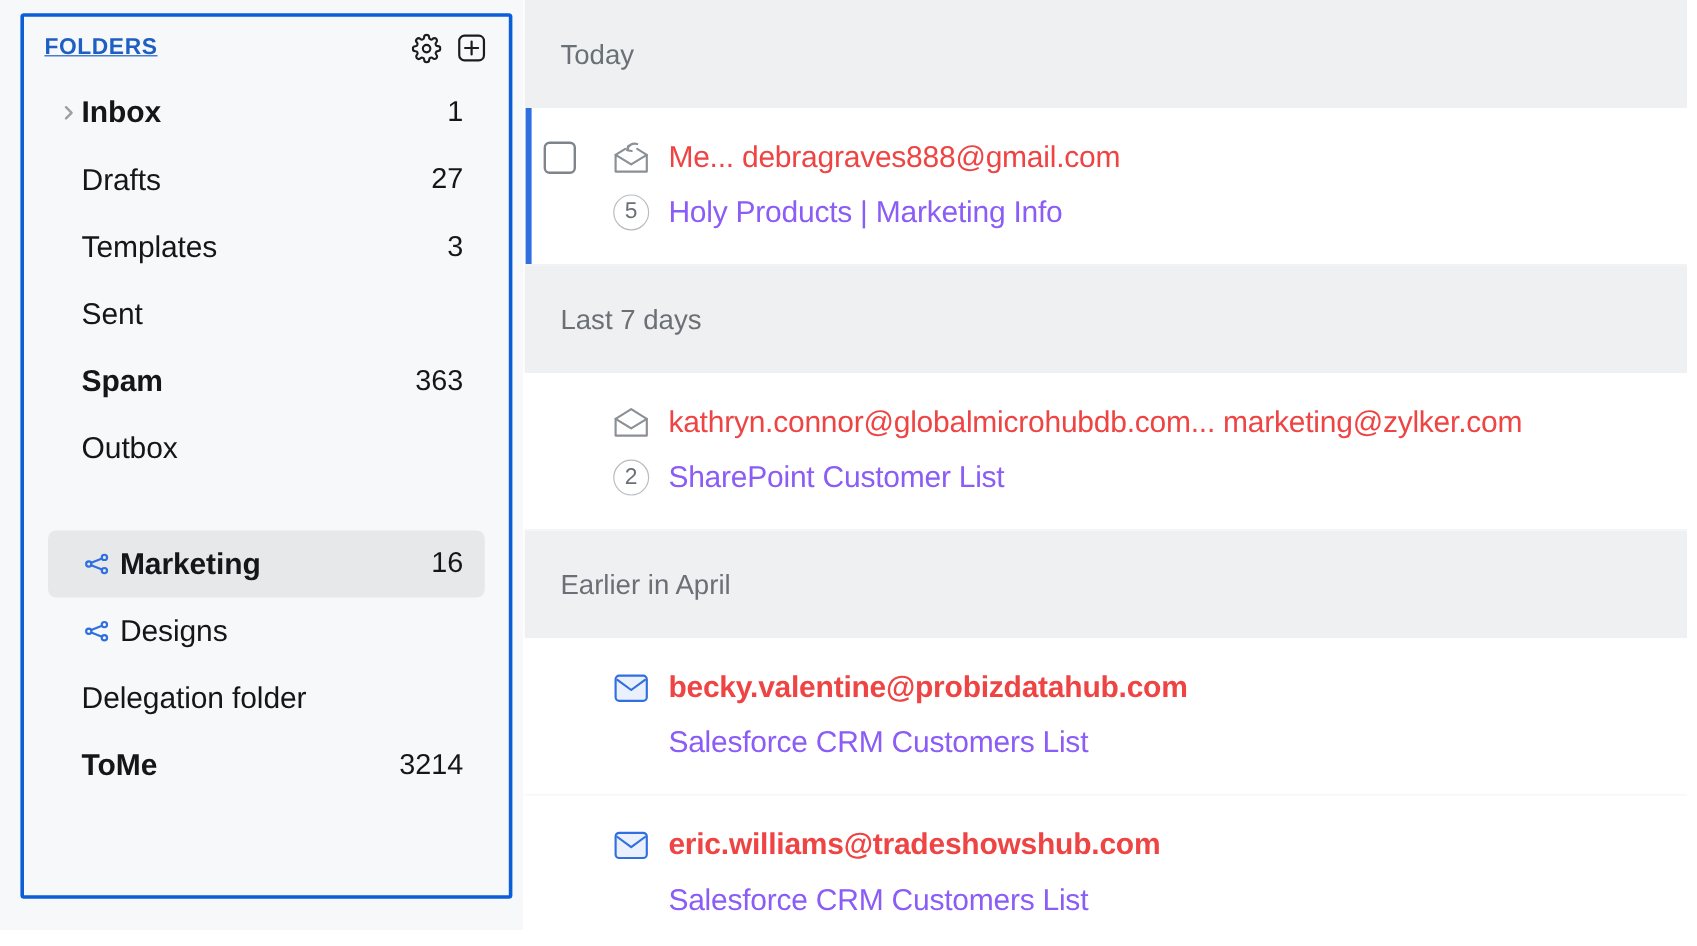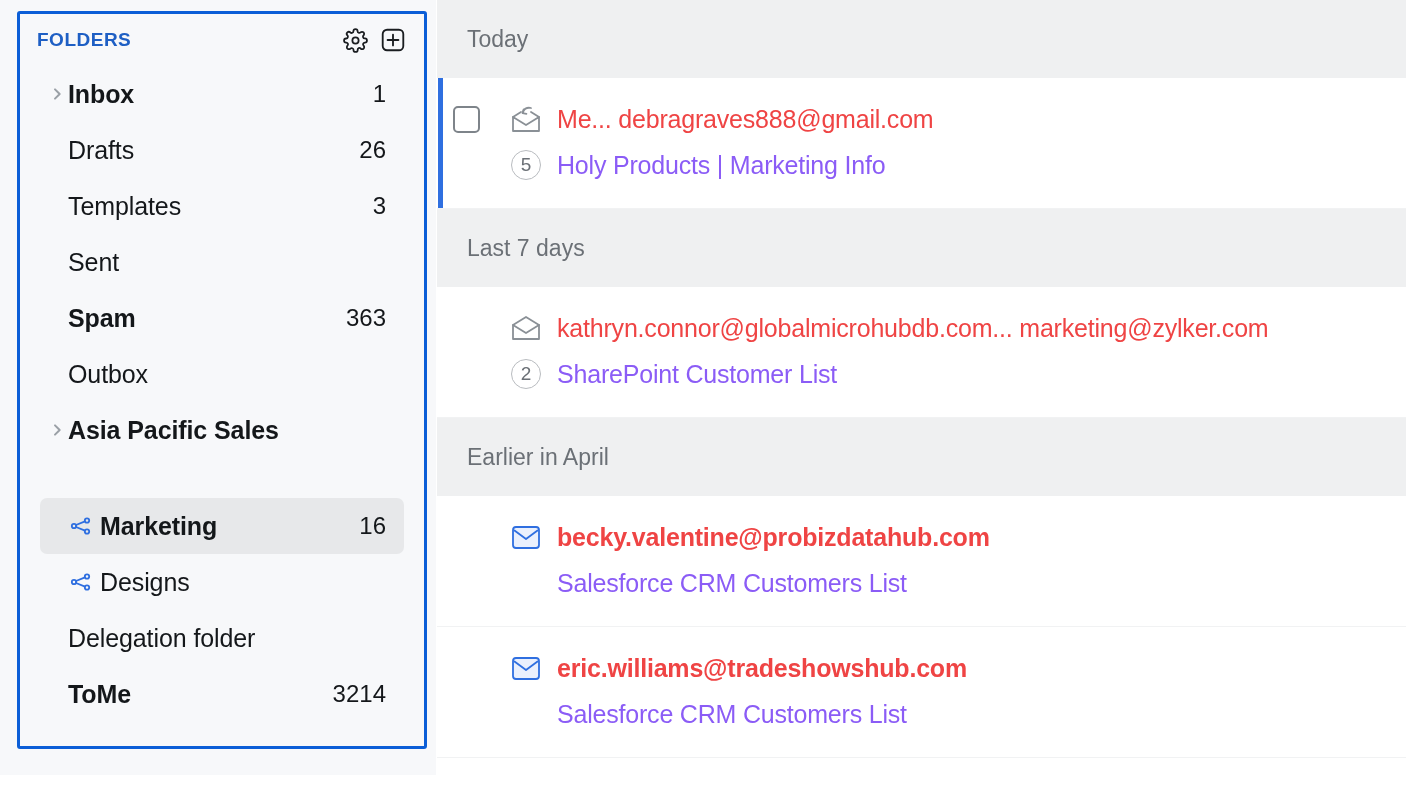--- a/index.html
+++ b/index.html
@@ -50,20 +50,21 @@
     justify-content: space-between;
     height: 52px;
     padding: 0 18px 0 17px;
     box-sizing: border-box;
   }
   .folders-title {
     color: #1e5fc4;
     font-size: 19px;
     font-weight: bold;
     letter-spacing: 0.5px;
+    text-decoration: underline;
   }
   .header-actions {
     display: flex;
     align-items: center;
     gap: 12px;
   }
   .icon-btn {
     display: flex;
     align-items: center;
     justify-content: center;
@@ -127,21 +128,21 @@
     top: 0;
     width: 969px;
     height: 788px;
     background: #ffffff;
     overflow: hidden;
   }
   .group-header {
     background: #eff0f1;
     color: #6b7076;
     font-size: 23px;
-    height: 78px;
+    height: 90px;
     display: flex;
     align-items: center;
     padding-left: 30px;
     box-sizing: border-box;
   }
   .mail-row {
     position: relative;
     background: #ffffff;
     padding: 18px 0 20px 0;
     border-bottom: 1px solid #f1f2f3;
@@ -249,21 +250,21 @@
             <span class="folder-name bold">Inbox</span>
             <span class="folder-count">1</span>
           </div>
           <div class="folder-row">
             <span class="chev empty">
               <svg width="16" height="16" viewBox="0 0 24 24" fill="none" stroke="currentColor" stroke-width="3" stroke-linecap="round" stroke-linejoin="round">
                 <polyline points="9 5 16 12 9 19"></polyline>
               </svg>
             </span>
             <span class="folder-name">Drafts</span>
-            <span class="folder-count">26</span>
+            <span class="folder-count">27</span>
           </div>
           <div class="folder-row">
             <span class="chev empty">
               <svg width="16" height="16" viewBox="0 0 24 24" fill="none" stroke="currentColor" stroke-width="3" stroke-linecap="round" stroke-linejoin="round">
                 <polyline points="9 5 16 12 9 19"></polyline>
               </svg>
             </span>
             <span class="folder-name">Templates</span>
             <span class="folder-count">3</span>
           </div>
@@ -284,28 +285,20 @@
             <span class="folder-name bold">Spam</span>
             <span class="folder-count">363</span>
           </div>
           <div class="folder-row">
             <span class="chev empty">
               <svg width="16" height="16" viewBox="0 0 24 24" fill="none" stroke="currentColor" stroke-width="3" stroke-linecap="round" stroke-linejoin="round">
                 <polyline points="9 5 16 12 9 19"></polyline>
               </svg>
             </span>
             <span class="folder-name">Outbox</span>
-          </div>
-          <div class="folder-row">
-            <span class="chev">
-              <svg width="16" height="16" viewBox="0 0 24 24" fill="none" stroke="currentColor" stroke-width="3" stroke-linecap="round" stroke-linejoin="round">
-                <polyline points="9 5 16 12 9 19"></polyline>
-              </svg>
-            </span>
-            <span class="folder-name bold">Asia Pacific Sales</span>
           </div>
           <div class="folder-row selected">
             <span class="chev empty">
               <svg width="16" height="16" viewBox="0 0 24 24" fill="none" stroke="currentColor" stroke-width="3" stroke-linecap="round" stroke-linejoin="round">
                 <polyline points="9 5 16 12 9 19"></polyline>
               </svg>
             </span>
             <span class="share-ic">
               <svg width="24" height="24" viewBox="0 0 24 24" fill="none" stroke="#2f6fe0" stroke-width="1.8" stroke-linecap="round" stroke-linejoin="round">
                 <circle cx="5" cy="12" r="2.2"></circle>

